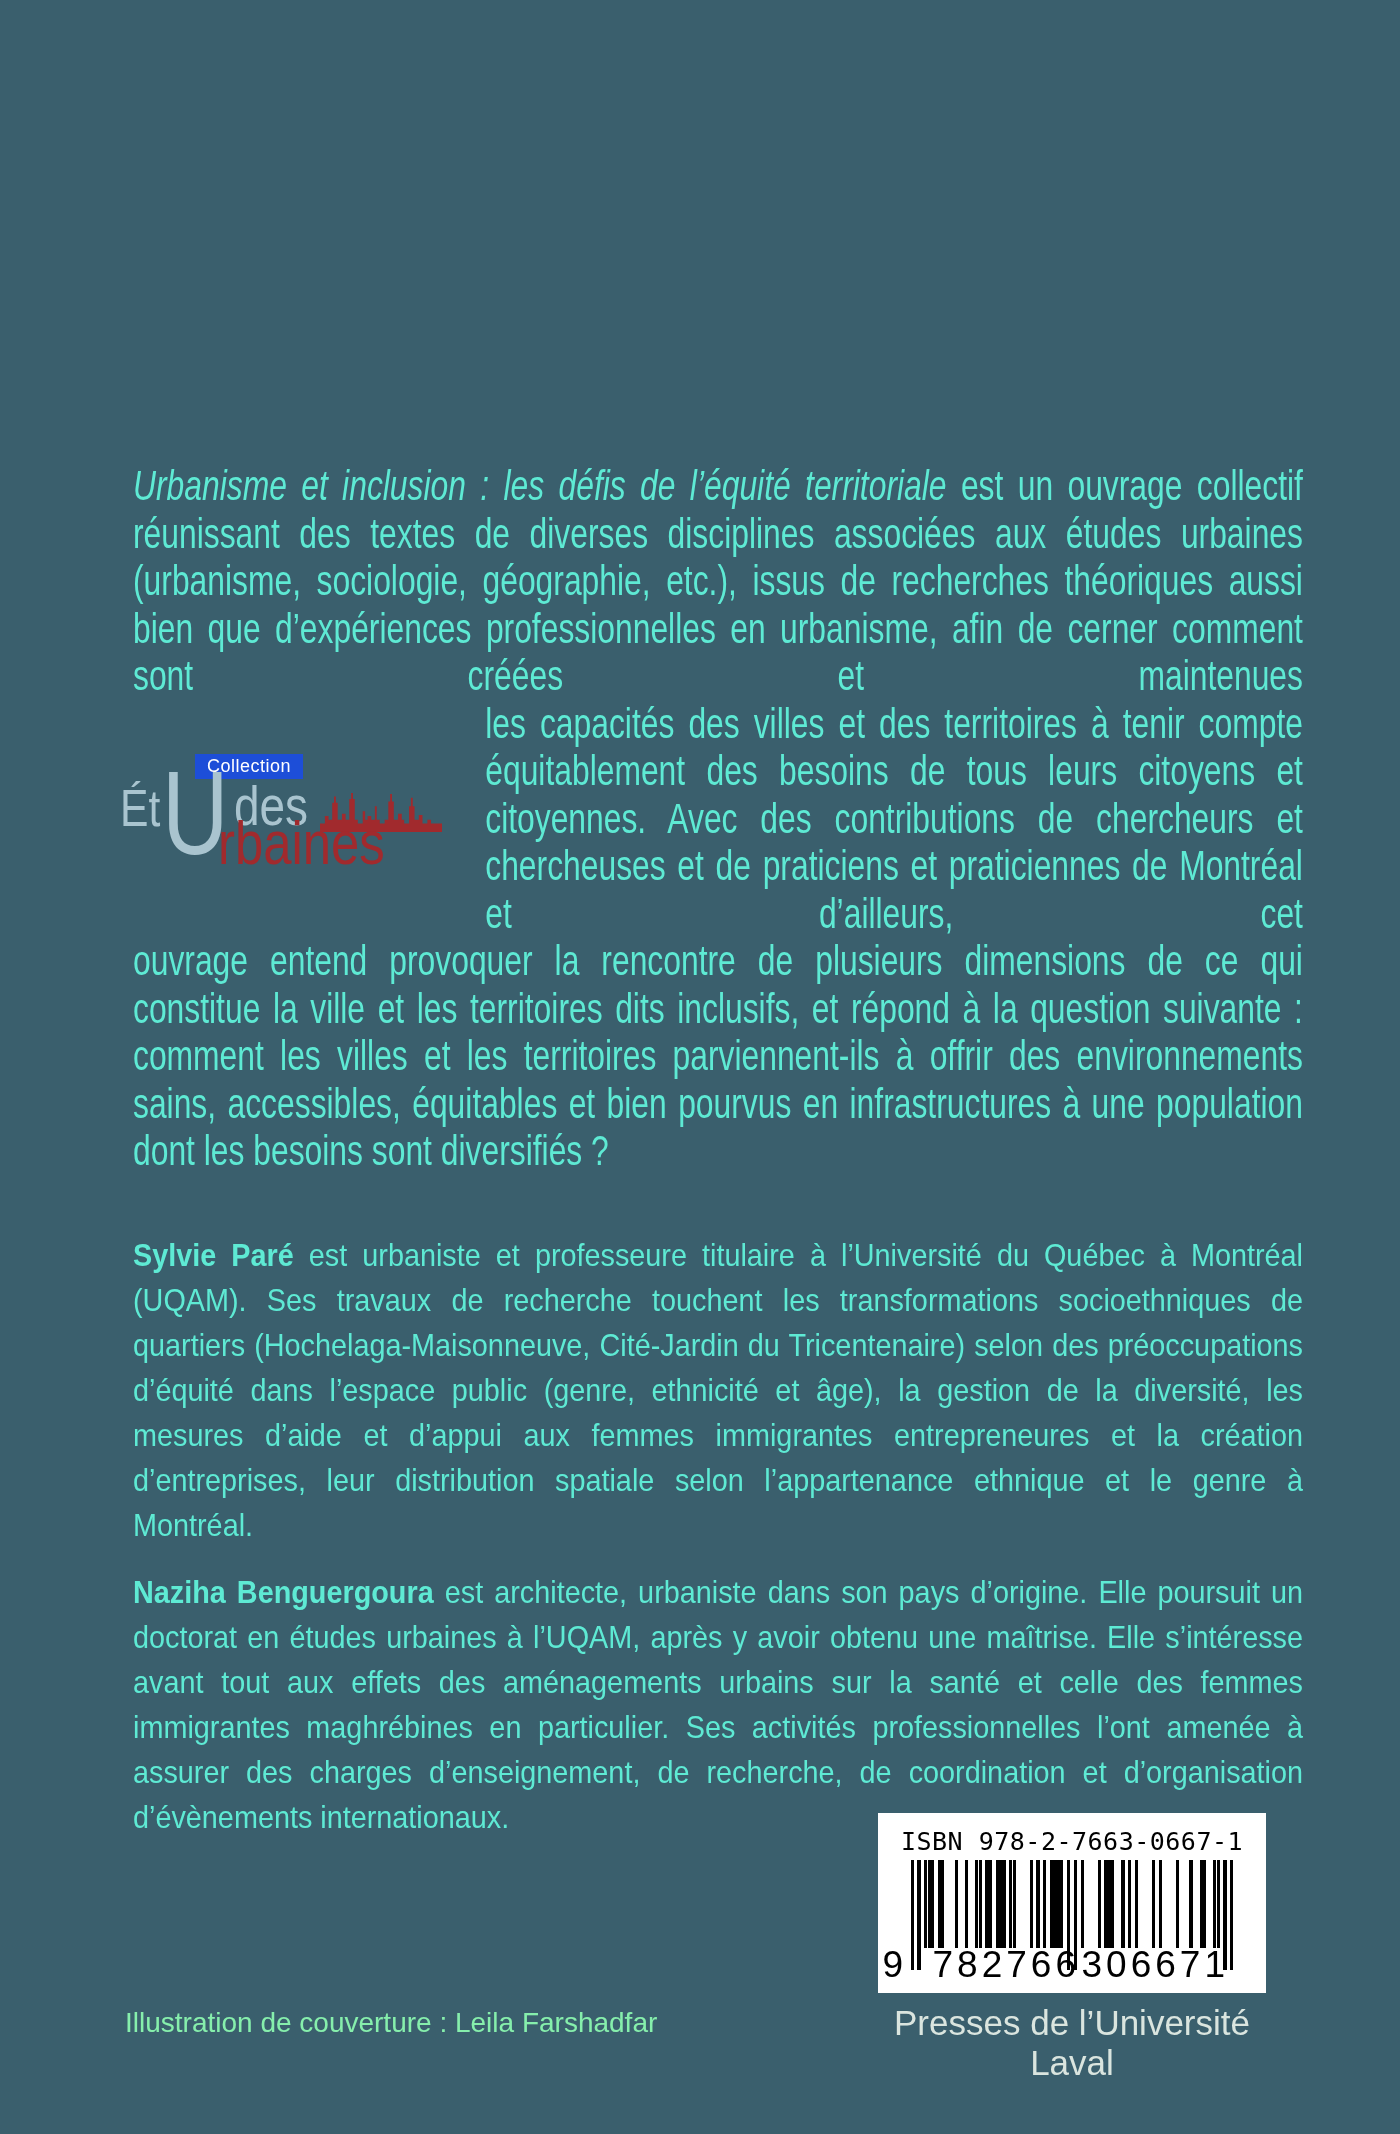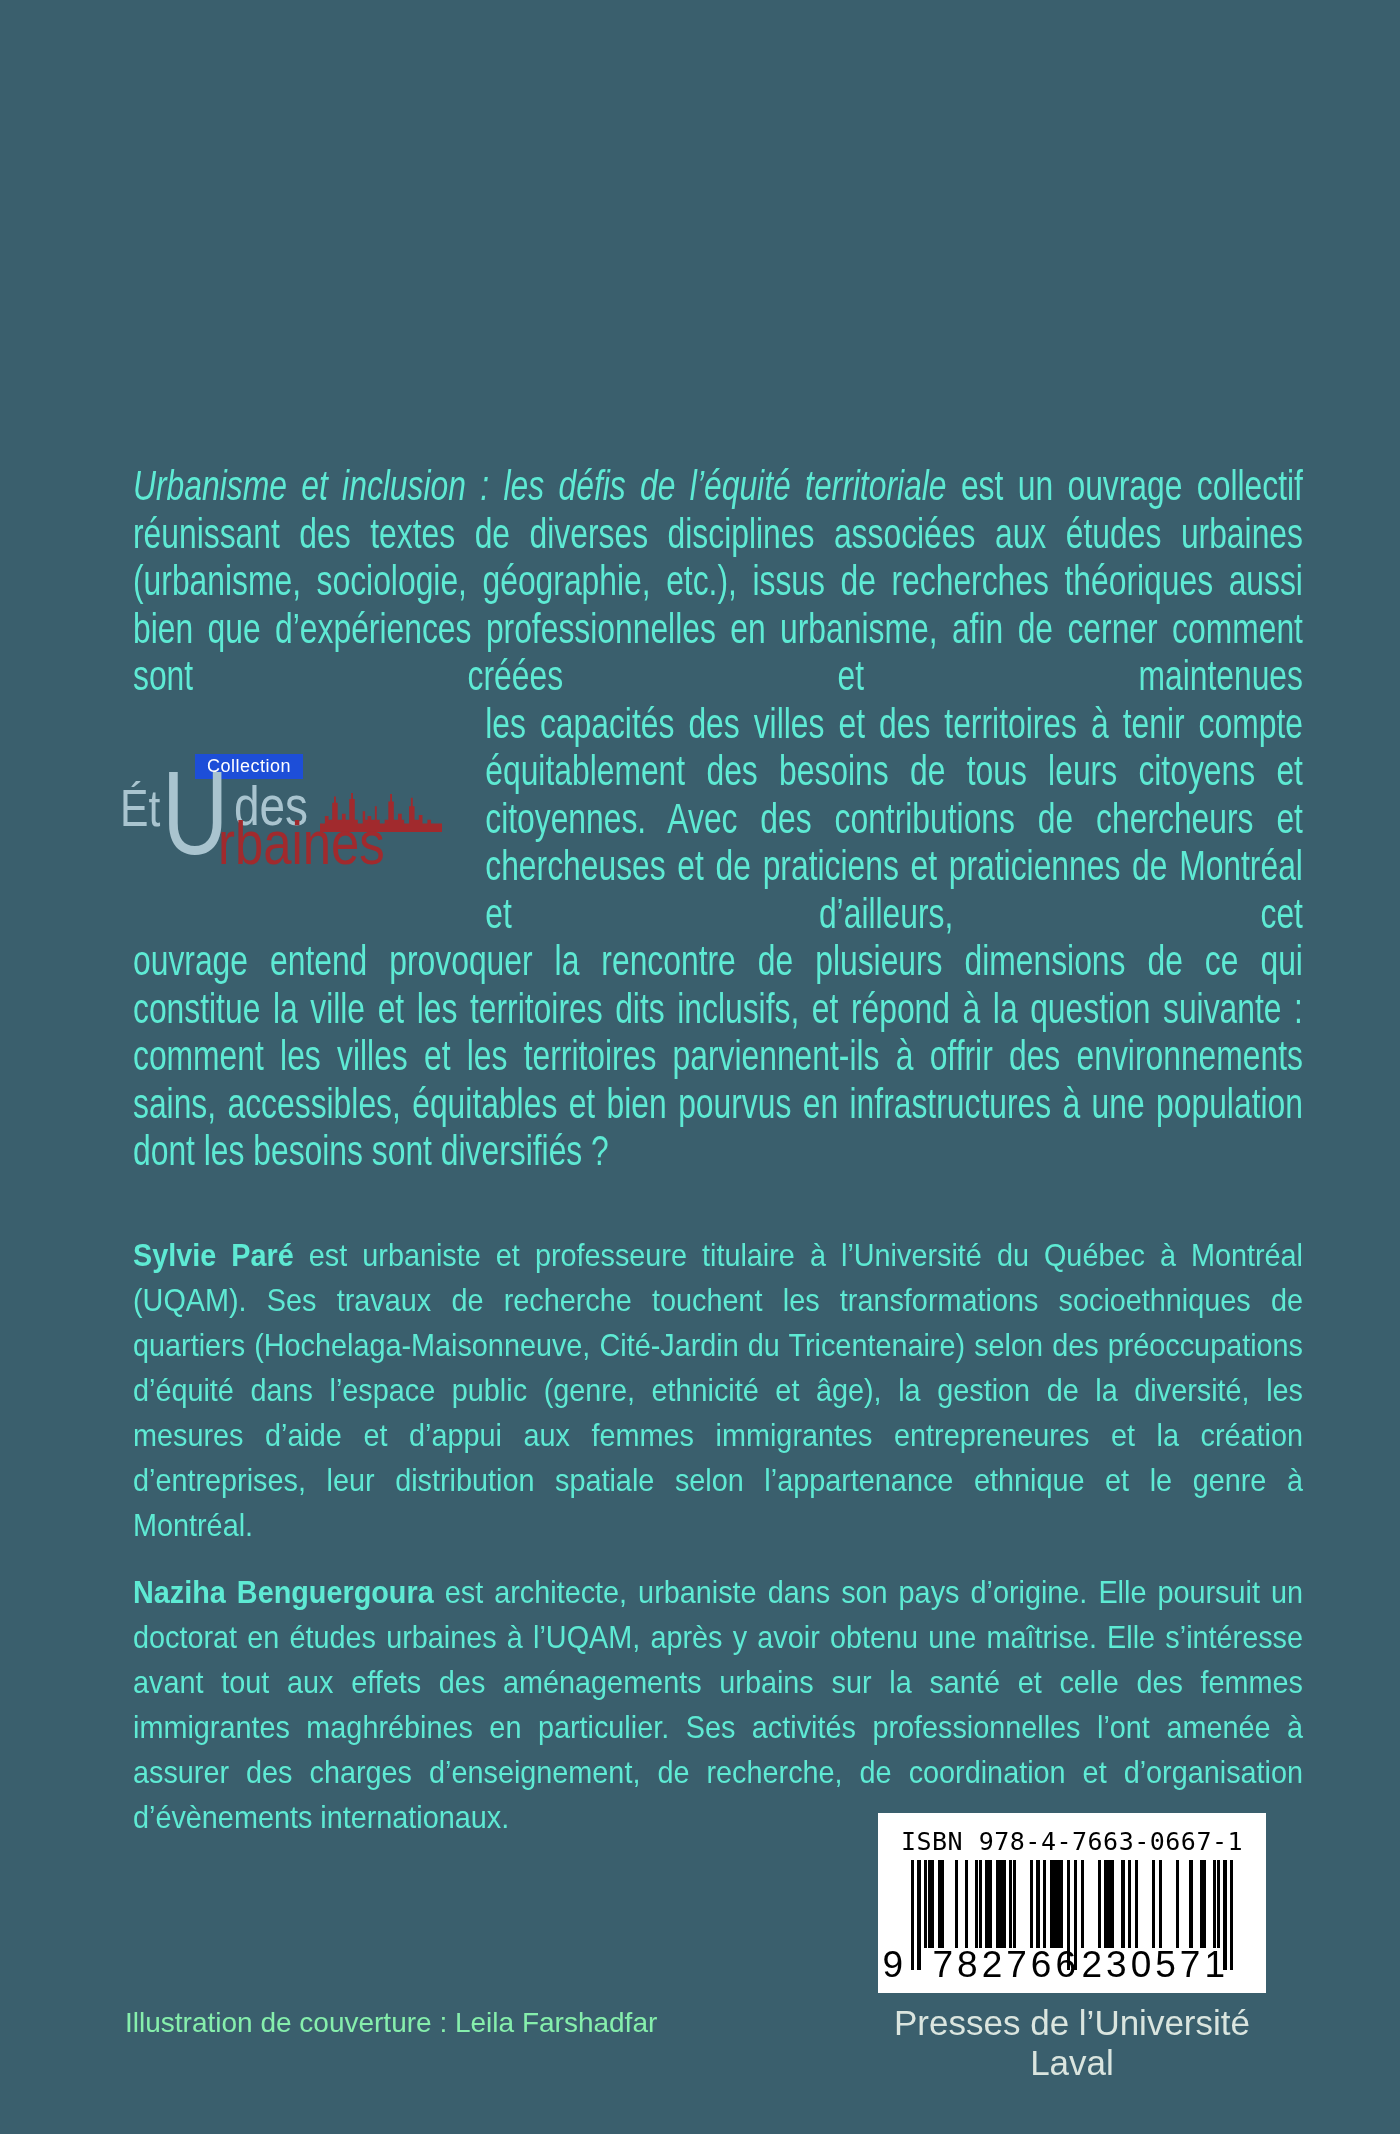--- a/index.html
+++ b/index.html
@@ -112,25 +112,25 @@
     <span class="et">Ét</span>
     <span class="bigU">U</span>
     <span class="des">des</span>
     <svg class="skyline" viewBox="0 0 100 36" preserveAspectRatio="none">
       <path d="M0 36 L0 29 L4 29 L4 23 L7 23 L7 26 L10 26 L10 12 L11.5 12 L11.5 7 L13 7 L13 12 L14.5 12 L14.5 26 L18 26 L18 21 L21 21 L21 26 L24 26 L24 9 L25.5 9 L25.5 4 L27 4 L27 9 L28.5 9 L28.5 26 L31 26 L31 29 L35 29 L35 19 L37 19 L37 26 L39 26 L39 23 L42 23 L42 26 L45 26 L45 15 L46.5 15 L46.5 26 L49 26 L49 29 L53 29 L53 26 L56 26 L56 11 L57.5 11 L57.5 5 L59 5 L59 11 L60.5 11 L60.5 26 L64 26 L64 21 L67 21 L67 26 L69 26 L69 29 L73 29 L73 15 L74.5 15 L74.5 8 L76 8 L76 15 L77.5 15 L77.5 26 L81 26 L81 22 L84 22 L84 29 L88 29 L88 26 L91 26 L91 29 L100 29 L100 36 Z"></path>
     </svg>
     <span class="rbaines">rbaines</span>
   </div>
 
   <div class="barcode-box">
-    <div class="isbn-label">ISBN 978-4-7663-0667-1</div>
+    <div class="isbn-label">ISBN 978-2-7663-0667-1</div>
     <div class="bars-wrap">
       <span class="d-lead">9</span>
       <span class="d-g1">782766</span>
-      <span class="d-g2">230571</span>
+      <span class="d-g2">306671</span>
     <div class="bar guard" style="left: 0px;"></div>
         <div class="bar guard" style="left: 6.8px;"></div>
         <div class="bar" style="left: 13.6px;"></div>
         <div class="bar" style="left: 17px;"></div>
         <div class="bar" style="left: 20.4px;"></div>
         <div class="bar" style="left: 27.2px;"></div>
         <div class="bar" style="left: 30.6px;"></div>
         <div class="bar" style="left: 44.2px;"></div>
         <div class="bar" style="left: 54.4px;"></div>
         <div class="bar" style="left: 64.6px;"></div>

